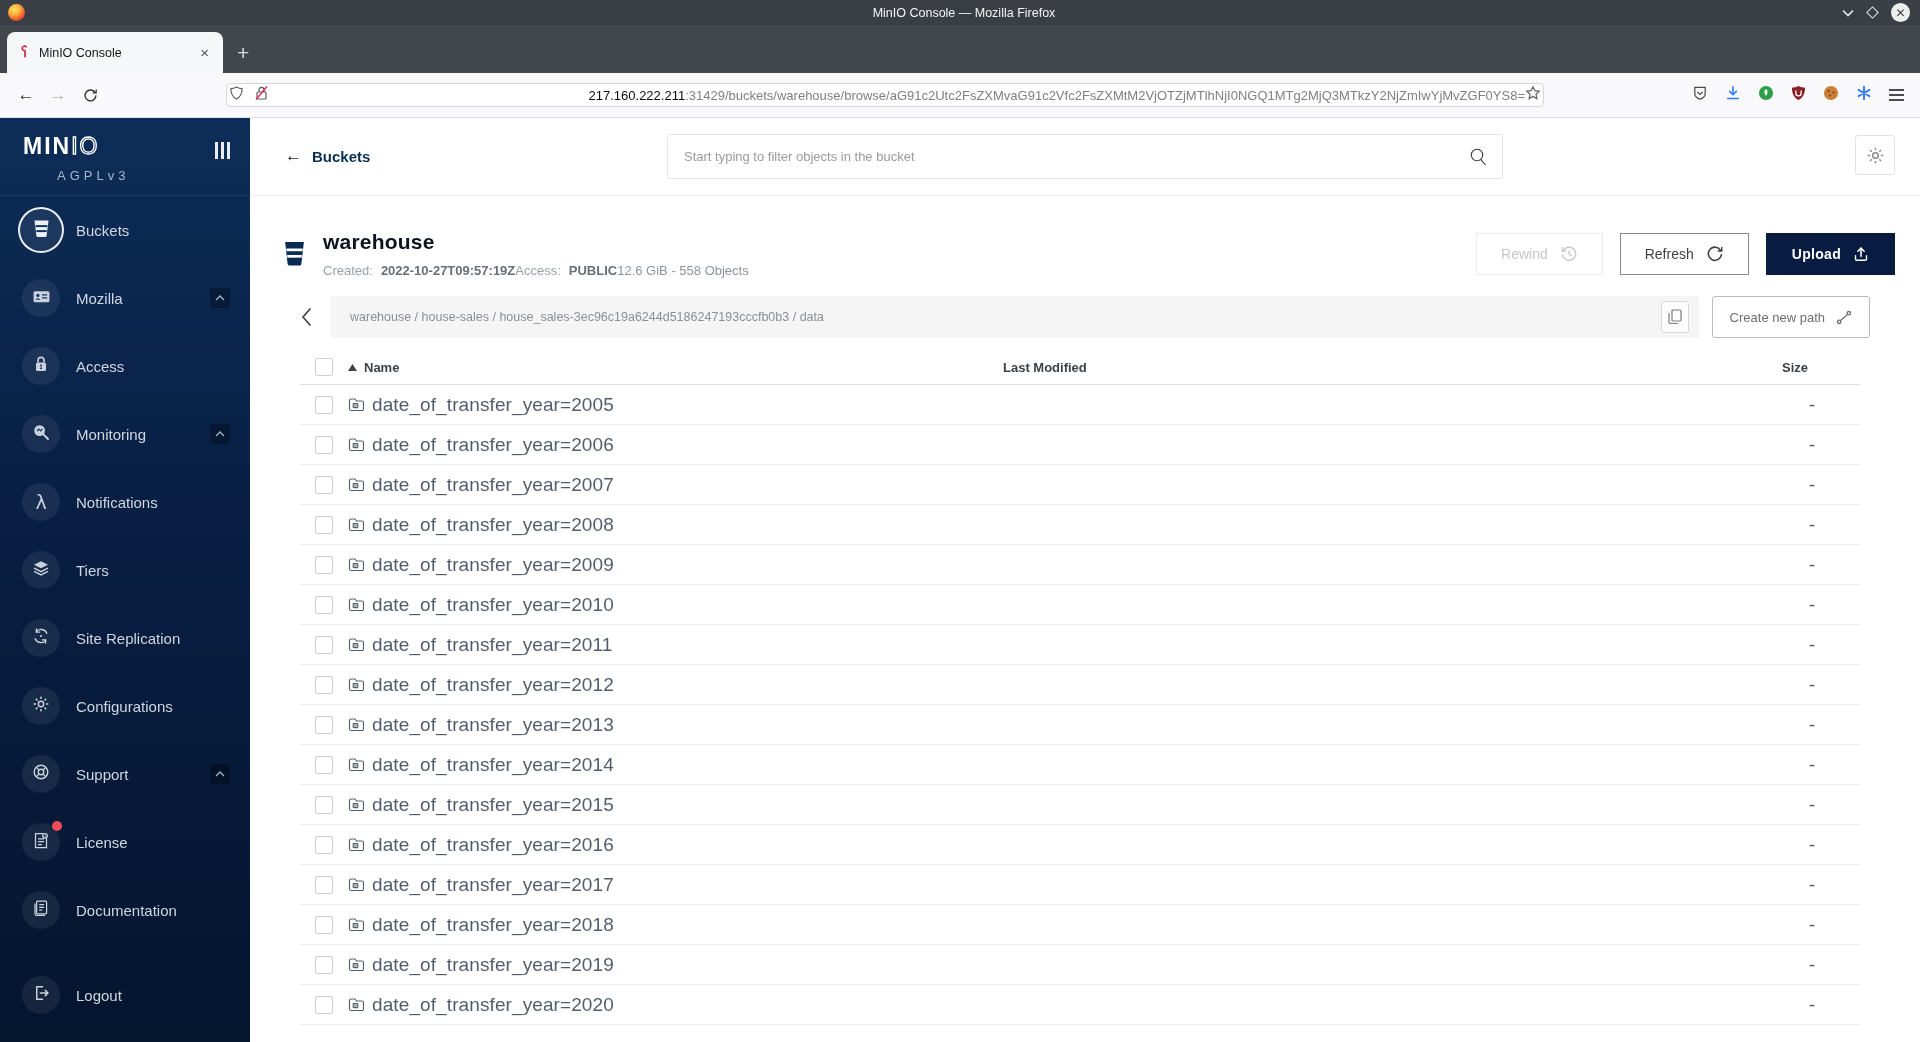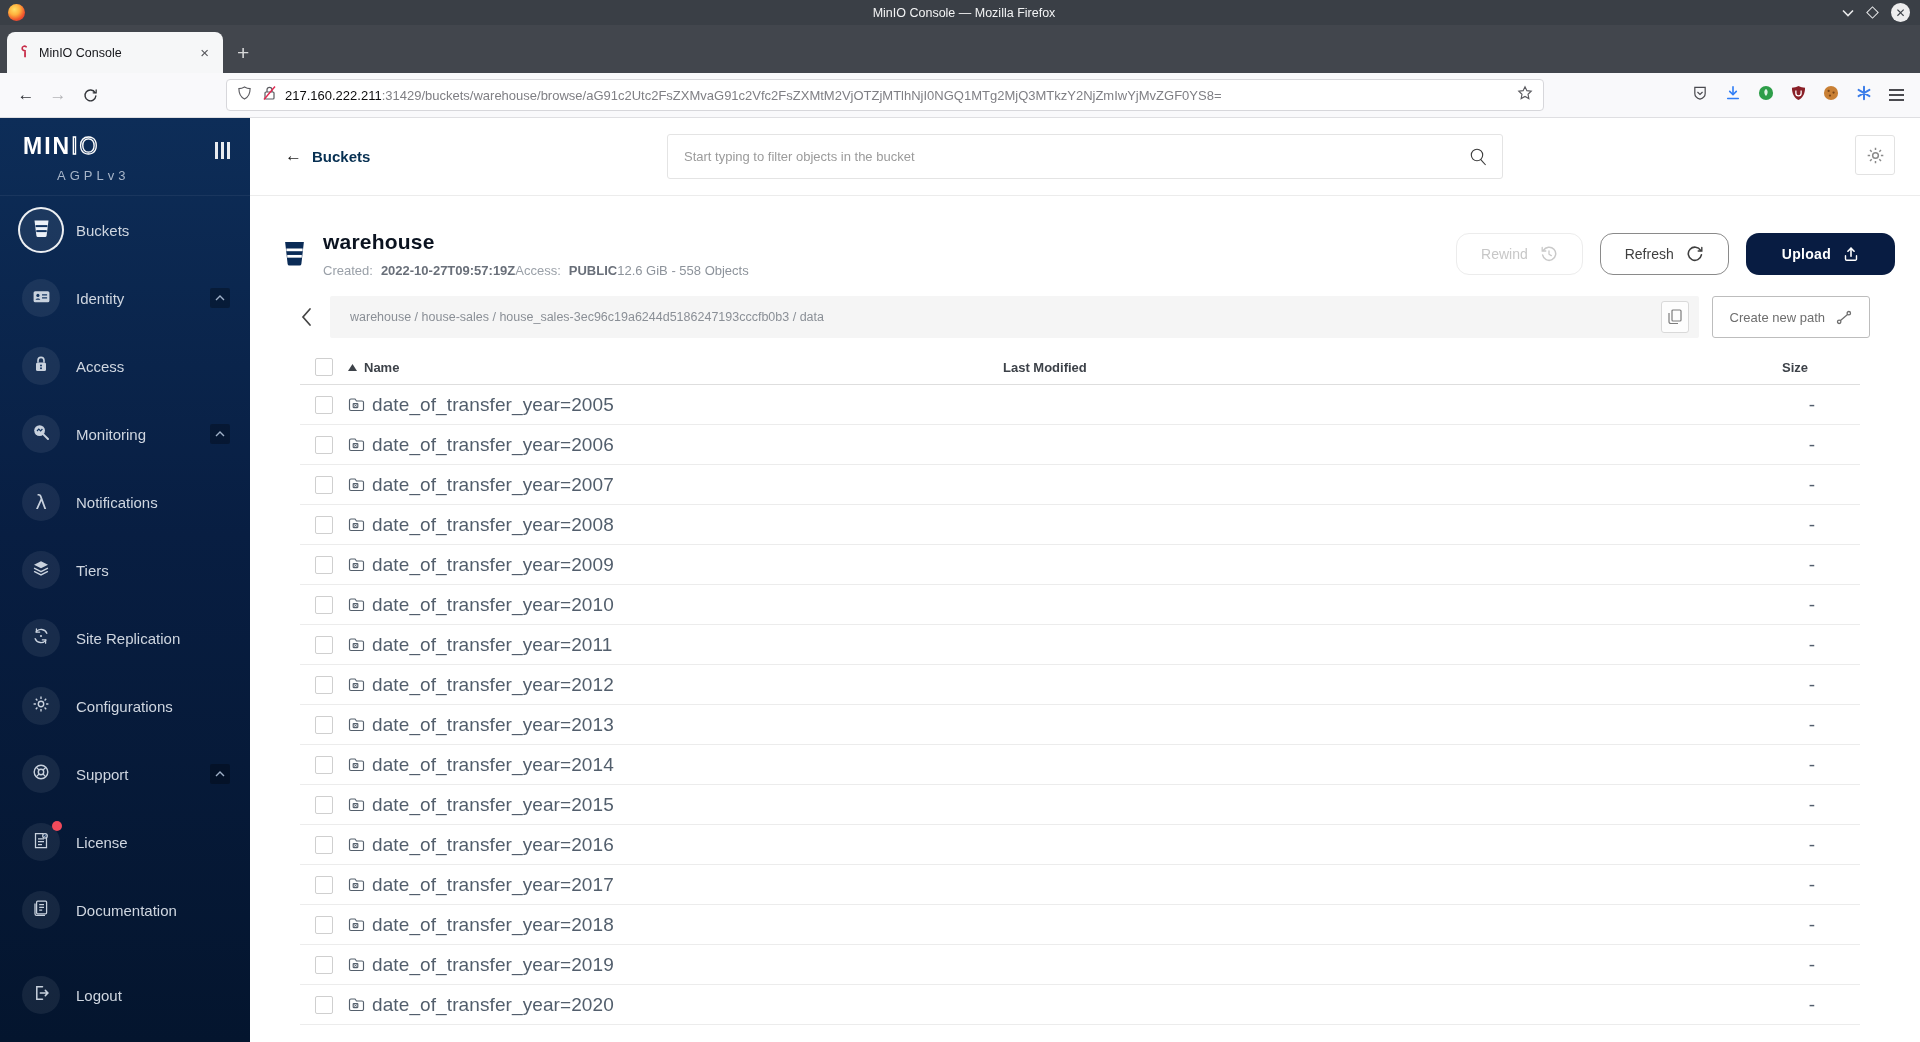--- a/index.html
+++ b/index.html
@@ -27,23 +27,23 @@
     font-size:12.5px; color:#15161a; }
   .tab-label { flex:1; margin-left:8px; white-space:nowrap; overflow:hidden; }
   .tab-close { color:#55565b; font-size:15px; padding:0 4px; }
   .newtab-btn { color:#d8d9da; font-size:21px; font-weight:300; margin:0 0 8px 14px; }
 
   .navbar { height:45px; background:#f9f9fb; border-bottom:1px solid #dfdfe2;
     display:flex; align-items:center; padding:0 10px; }
   .nav-ic { width:32px; height:30px; display:inline-flex; align-items:center;
     justify-content:center; font-size:17px; color:#33353a; }
   .nav-ic.disabled { color:#b4b4b7; }
-  .urlbar { margin-left:120px; width:1318px; height:32px; background:#fff;
+  .urlbar { margin-left:120px; width:1318px; height:24px; background:#fff;
     border:1px solid #d7d7db; border-radius:4px; display:flex; align-items:center;
-    padding:0 10px; }
+    padding:0 2px;text-align:right; }
   .url-text { flex:1; font-size:13px; margin-left:8px; white-space:nowrap; overflow:hidden; }
   .url-host { color:#0c0c0d; }
   .url-rest { color:#7f7f84; }
   .tool-ics { margin-left:auto; display:flex; align-items:center; gap:17px; padding-right:6px; }
   .burger { display:inline-flex; flex-direction:column; gap:3px; }
   .burger i { width:15px; height:1.8px; background:#4a4a4f; }
 
   
   .app { display:flex; height:924px; }
 
@@ -94,26 +94,26 @@
     border:1px solid #e2e2e2; border-radius:3px; background:#fff;
     display:flex; align-items:center; justify-content:center; }
 
   .bucket-header { margin:34px 25px 0 33px; display:flex; align-items:center; }
   .bh-icon { width:40px; padding-top:2px; }
   .bh-title { font-size:21px; font-weight:600; color:#0b1320; letter-spacing:0.2px; }
   .bh-meta { margin-top:9px; font-size:13px; color:#9aa0a8; display:flex; }
   .bh-meta b { color:#696f79; font-weight:700; margin-left:8px; }
   .bh-usage { color:#8d939b; }
   .bh-buttons { margin-left:auto; display:flex; gap:17px; align-items:center; }
-  .btn { height:42px; border-radius:13px; font-size:14px; display:flex; gap:12px;
+  .btn { height:42px; border-radius:0; font-size:14px; display:flex; gap:12px;
     align-items:center; padding:0 24px; background:#fff; font-family:inherit; }
   .btn-rewind { border:1px solid #ececec; color:#c7c7c7; }
   .btn-refresh { border:1px solid #8a8a8a; color:#3f3f3f; }
   .btn-upload { border:none; background:#081c42; color:#fff; font-weight:600;
-    letter-spacing:0.3px; padding:0 36px; }
+    letter-spacing:0.3px; padding:0 26px; }
 
   .path-row { margin:18px 50px 0 50px; display:flex; align-items:center; }
   .path-back { width:30px; display:flex; align-items:center; }
   .path-bar { flex:1; height:42px; background:#f5f5f5; border-radius:2px;
     display:flex; align-items:center; padding:0 10px 0 20px; }
   .path-text { flex:1; font-size:12.5px; color:#8a8f96; white-space:nowrap;
     overflow:hidden; }
   .copy-btn { width:28px; height:32px; border:1px solid #d9d9d9; border-radius:3px;
     background:#fdfdfd; display:flex; align-items:center; justify-content:center; }
   .create-btn { margin-left:13px; height:42px; border:1px solid #bdbdbd;
@@ -271,21 +271,21 @@
   </div>
         <div class="side-item">
     <span class="side-circle">
             <span class="side-icon"><svg width="19" height="19" viewBox="0 0 18 18">
                 <rect x="1.5" y="4" width="15" height="10.5" rx="1.5" fill="#c9d2de"></rect>
                 <circle cx="5.6" cy="8" r="1.5" fill="#12335f"></circle>
                 <path d="M3.4 12c.4-1.5 4-1.5 4.4 0Z" fill="#12335f"></path>
                 <path d="M9.5 7.4h4.8M9.5 10.4h4.8" stroke="#12335f" stroke-width="1.2"></path>
               </svg></span>
           </span>
-    <span class="side-label">Identity</span>
+    <span class="side-label">Mozilla</span>
     <span class="side-caret">
       <svg width="10" height="6" viewBox="0 0 10 6" fill="none" stroke="#9fb0c7" stroke-width="1.4">
               <path d="M1 5l4-4 4 4"></path>
             </svg>
     </span>
   </div>
         <div class="side-item">
     <span class="side-circle">
             <span class="side-icon"><svg width="18" height="18" viewBox="0 0 18 18">
                 <rect x="4" y="7.6" width="10" height="8.4" rx="1.5" fill="#c9d2de"></rect>

